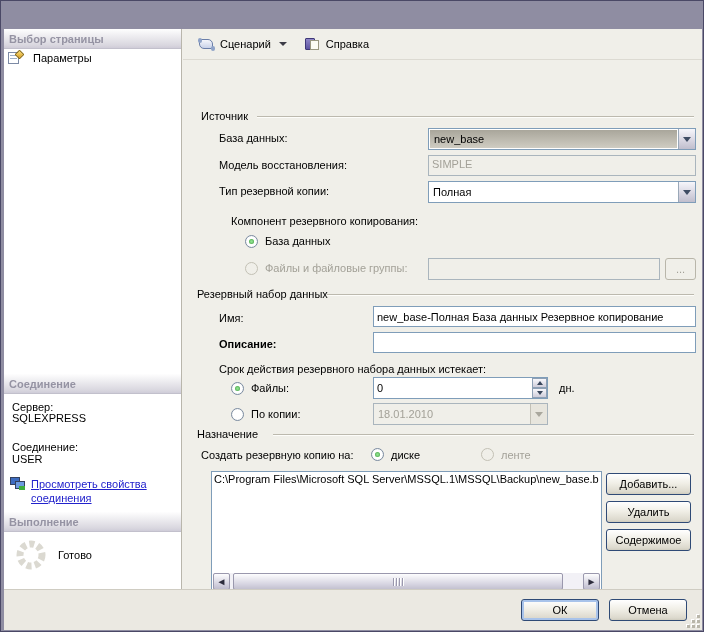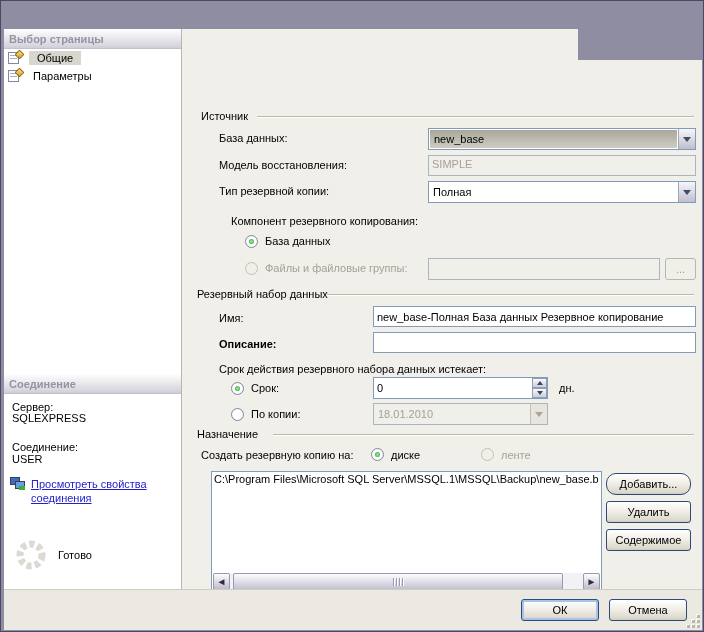--- a/index.html
+++ b/index.html
@@ -130,29 +130,20 @@
 </head>
 <body>
 
 <div class="window">
 
 
   <div class="frame">
 
     <div class="sidebar">
       <div class="side-header">Выбор страницы</div>
-      <div class="side-item selected">
-        <span class="page-ico">
-            <span class="pg"></span>
-            <span class="ln" style="top:4px"></span>
-            <span class="ln" style="top:7px"></span>
-            <span class="pen"></span>
-          </span>
-        <span class="lbl-wrap lbl-txt lbl2 lbl" style="position:static"><span class="lbl" style="position:static">Общие</span></span>
-      </div>
       <div class="side-item">
         <span class="page-ico">
             <span class="pg"></span>
             <span class="ln" style="top:4px"></span>
             <span class="ln" style="top:7px"></span>
             <span class="pen"></span>
           </span>
         <span class="lbl" style="position:static">Параметры</span>
       </div>
 
@@ -162,28 +153,47 @@
       <div class="side-sec" style="position:absolute; top:408px;">Соединение:</div>
       <div class="side-val" style="position:absolute; top:424px;">USER</div>
       <div class="conn-link" style="position:absolute; top:440px; width:176px;">
         <span class="mon-ico">
             <span class="m1"></span>
             <span class="m2"></span>
             <span class="gr"></span>
           </span>
         <a>Просмотреть свойства соединения</a>
       </div>
+      <div class="side-header" style="position:absolute; left:0; top:483px; width:177px;">Выполнение</div>
       <div class="spin-wrap" style="position:absolute; top:503px;">
         <svg class="pspin" viewBox="0 0 30 30">
           <circle cx="15" cy="15" r="11" fill="none" stroke="#dbd9d1" stroke-width="7" stroke-dasharray="5 3.3"></circle>
         </svg>
         <span class="status-txt">Готово</span>
       </div>
     </div>
 
+    <div class="toolbar">
+      <span class="tbtn">
+        <span class="scroll-ico">
+            <span class="sc"></span>
+            <span class="rl1"></span>
+            <span class="rl2"></span>
+          </span>
+        <span>Сценарий</span>
+        <span class="drop-arrow"></span>
+      </span>
+      <span class="tbtn">
+        <span class="help-ico">
+            <span class="bk"></span>
+            <span class="pp"></span>
+          </span>
+        <span>Справка</span>
+      </span>
+    </div>
 
     <div class="content">
 
       <div class="grp-label" style="left:18px; top:50px;">Источник</div>
       <div class="etch" style="left:74px; top:56px; width:437px;"></div>
 
       <div class="lbl" style="left:36px; top:72px;">База данных:</div>
       <div class="combo sel" style="left:245px; top:68px; width:268px; height:22px;">
         <span class="cval">new_base</span>
         <span class="cbtn">
@@ -221,21 +231,21 @@
       <input class="txt" style="left: 190px; top: 246px; width: 323px; height: 21px;" value="new_base-Полная База данных Резервное копирование">
 
       <div class="lbl" style="left:36px; top:278px;font-weight:bold;">Описание:</div>
       <input class="txt" style="left: 190px; top: 272px; width: 323px; height: 21px;" value="">
 
       <div class="lbl" style="left:36px; top:303px;">Срок действия резервного набора данных истекает:</div>
 
       <div class="radio on" style="left:48px; top:322px;">
           <span class="dot"></span>
         </div>
-      <div class="lbl" style="left:68px; top:322px;">Срок:</div>
+      <div class="lbl" style="left:68px; top:322px;">Файлы:</div>
       <input class="txt" style="left: 190px; top: 317px; width: 175px; height: 22px; padding-right: 18px;" value="0">
       <div class="spin" style="left:349px; top:318px; height:20px;">
         <span class="sb">
             <span class="tri-u"></span>
           </span>
         <span class="sb">
             <span class="tri-d"></span>
           </span>
       </div>
       <div class="lbl" style="left:376px; top:322px;">дн.</div>
@@ -271,21 +281,21 @@
                   <i></i>
                   <i></i>
                   <i></i>
                 </span>
               </span>
           </span>
           <span class="harrow">►</span>
         </div>
       </div>
 
-      <div class="btn" style="left:423px; top:413px; width:85px;border-radius:10px;">Добавить...</div>
+      <div class="btn" style="left:423px; top:413px; width:85px;">Добавить...</div>
       <div class="btn" style="left:423px; top:441px; width:85px;">Удалить</div>
       <div class="btn" style="left:423px; top:469px; width:85px;">Содержимое</div>
     </div>
 
     <div class="bottombar">
       <div class="btn focus" style="left:517px; top:9px; width:78px;">ОК</div>
       <div class="btn" style="left:605px; top:9px; width:78px;">Отмена</div>
       <div class="sizegrip">
         <i class="sg1"></i>
           <i class="sg2"></i>

